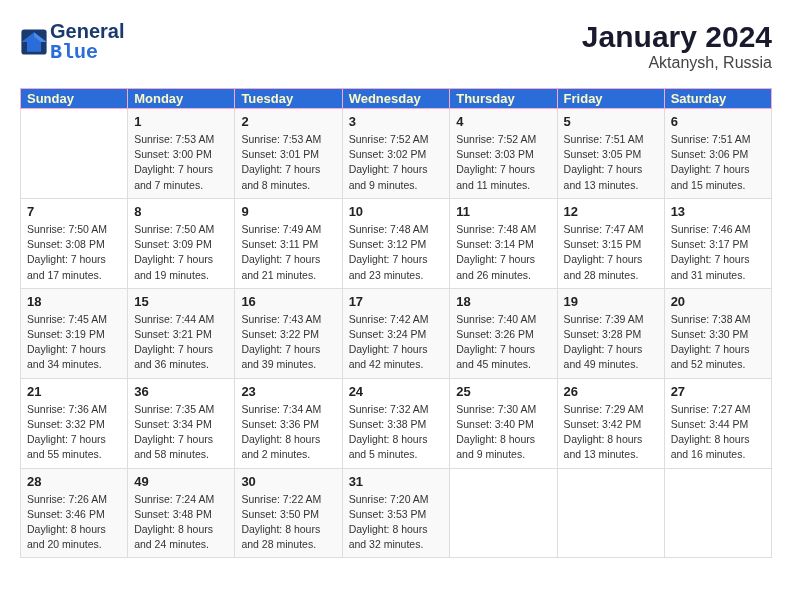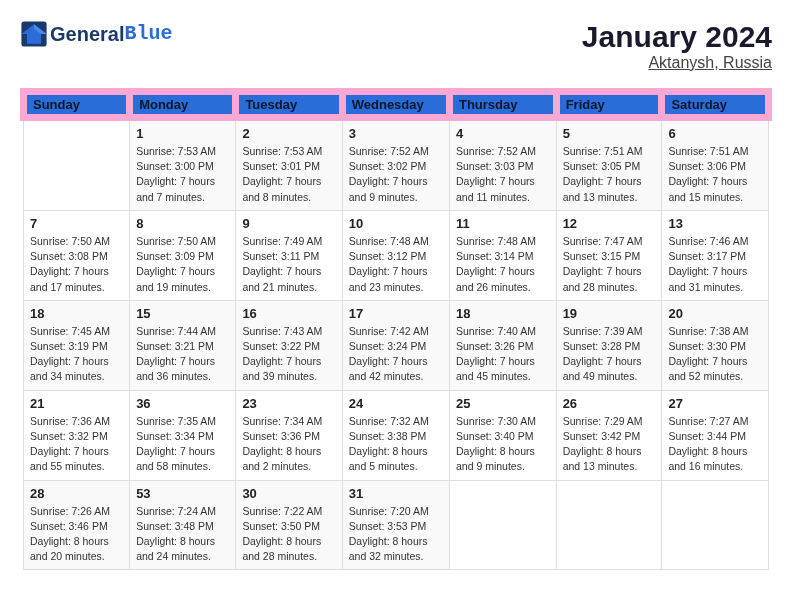--- a/index.html
+++ b/index.html
@@ -35,35 +35,34 @@
       text-align: right;
     }
     .month-title {
       font-size: 30px;
       font-weight: bold;
       color: #1a1a2e;
     }
     .subtitle {
       font-size: 16px;
       color: #444;
-      text-decoration: underline;
     }
     table {
       width: 100%;
       border-collapse: collapse;
       font-size: 11px;
     }
     thead tr th {
       background-color: #2a6dd9;
-      color: #0f172a;
+      color: #fef9c3;
       text-align: left;
       padding: 2px 6px;
       font-size: 13px;
       font-weight: bold;
-      border: 7px solid #f9a8d4;
+      border: 1px solid #f9a8d4;
     }
     tbody tr td {
       border: 1px solid #ddd;
       vertical-align: top;
       padding: 5px 6px;
       width: 108px;
       min-height: 80px;
       background: #fff;
     }
     tbody tr:nth-child(odd) td {
@@ -88,21 +87,21 @@
 </head>
 <body>
 
 <div class="header">
   <div class="logo">
     <svg class="logo-icon" viewBox="0 0 40 40">
       <rect x="2" y="2" width="36" height="36" rx="4" fill="#1a3a6e"></rect>
       <polygon points="20,6 38,20 30,20 30,34 10,34 10,20 2,20" fill="#2a6dd9"></polygon>
       <polygon points="20,6 38,20 30,20 20,12" fill="#4a8ae8"></polygon>
     </svg>
-    <div style="display:flex;line-height:1.15;align-items:center;">
+    <div style="display:flex;flex-direction:column;line-height:1.15;">
       <span class="logo-text" style="color:#1a3a6e;font-size:20px;font-weight:bold;">General</span>
       <span class="logo-text" style="color:#2a6dd9;font-size:20px;font-weight:bold;font-family:Liberation Mono, monospace;">Blue</span>
     </div>
   </div>
   <div class="title-block">
     <div class="month-title">January 2024</div>
     <div class="subtitle">Aktanysh, Russia</div>
   </div>
 </div>
 
@@ -235,21 +234,21 @@
           <span class="day-num">27</span>
           <div class="day-info">Sunrise: 7:27 AM<br>Sunset: 3:44 PM<br>Daylight: 8 hours<br>and 16 minutes.</div>
         </td>
       </tr>
       <tr>
         <td>
           <span class="day-num">28</span>
           <div class="day-info">Sunrise: 7:26 AM<br>Sunset: 3:46 PM<br>Daylight: 8 hours<br>and 20 minutes.</div>
         </td>
         <td>
-          <span class="day-num">53</span>
+          <span class="day-num">49</span>
           <div class="day-info">Sunrise: 7:24 AM<br>Sunset: 3:48 PM<br>Daylight: 8 hours<br>and 24 minutes.</div>
         </td>
         <td>
           <span class="day-num">30</span>
           <div class="day-info">Sunrise: 7:22 AM<br>Sunset: 3:50 PM<br>Daylight: 8 hours<br>and 28 minutes.</div>
         </td>
         <td>
           <span class="day-num">31</span>
           <div class="day-info">Sunrise: 7:20 AM<br>Sunset: 3:53 PM<br>Daylight: 8 hours<br>and 32 minutes.</div>
         </td>

